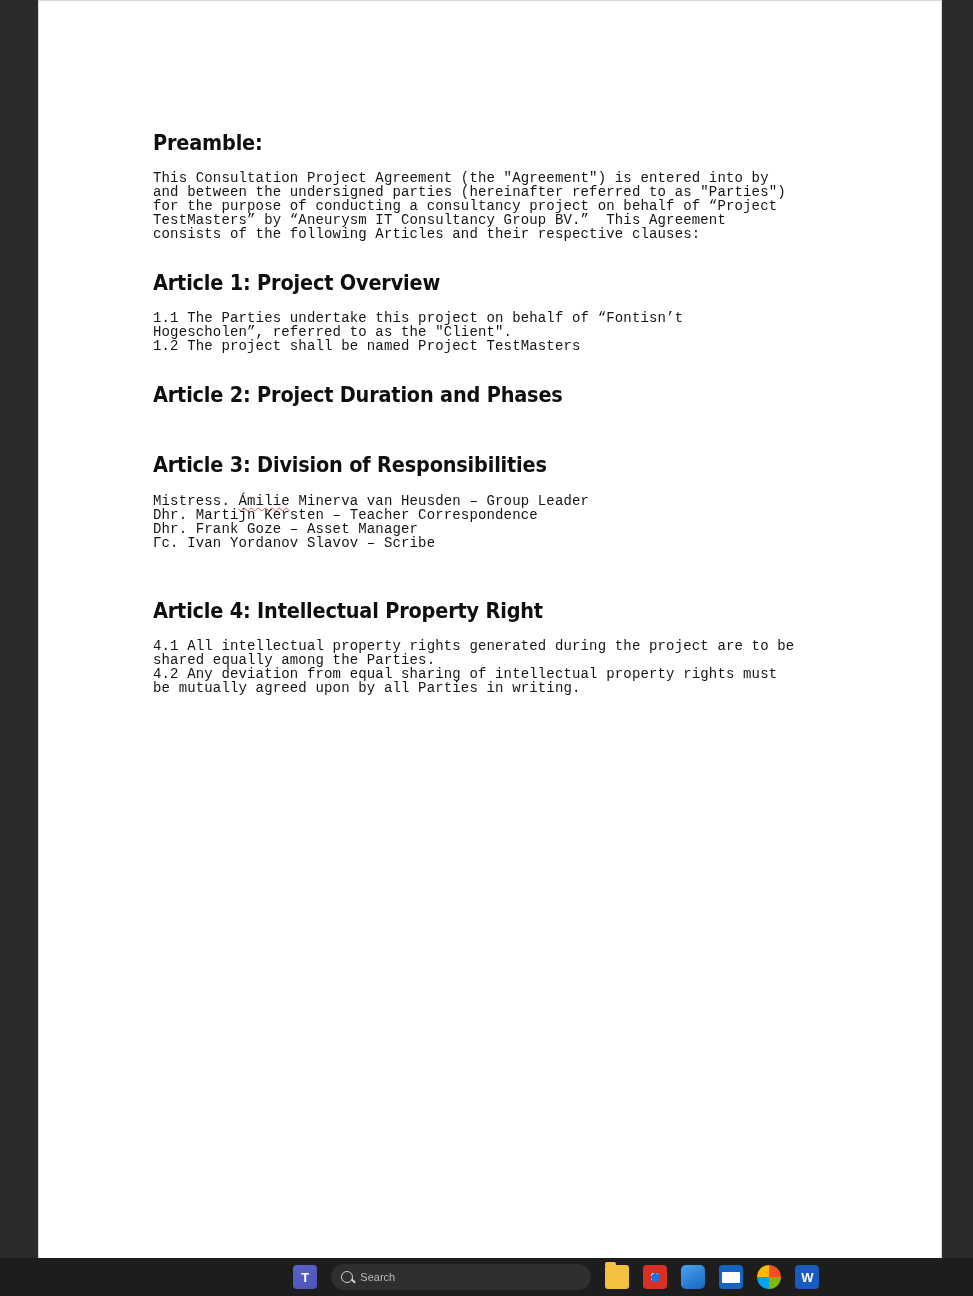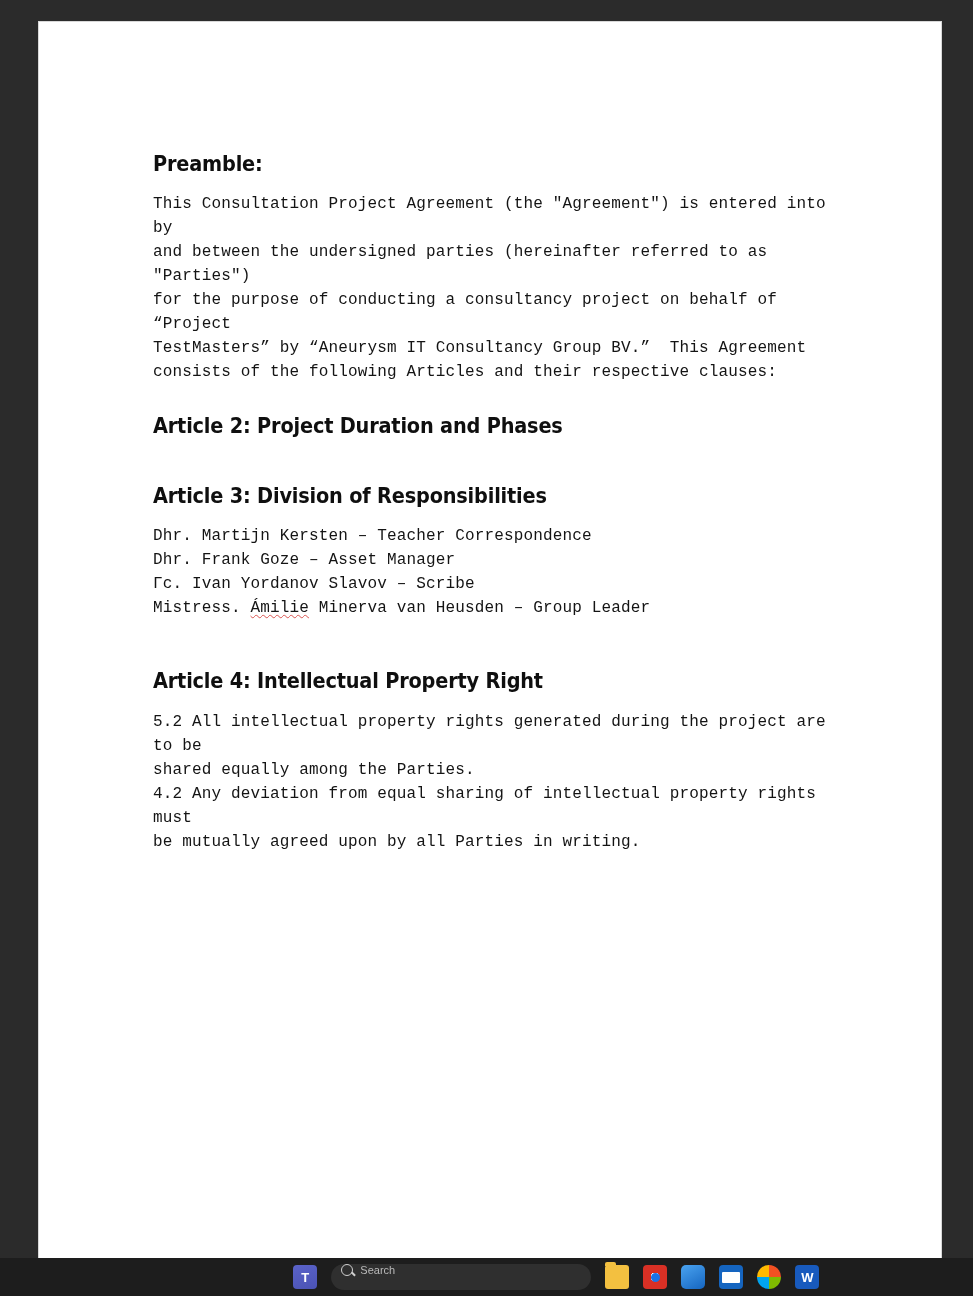--- a/index.html
+++ b/index.html
@@ -19,21 +19,21 @@
   .desktop-bg {
     position: absolute;
     inset: 0;
     background: #2b2b2b;
   }
 
   
   .page-shell {
     position: absolute;
     left: 38px;
-    top: 21px;
+    top: 0;
     width: 904px;
     height: 1262px;
     background: #ffffff;
     border: 1px solid #d8d8d8;
     box-sizing: border-box;
     overflow: hidden;
   }
 
   .doc-body {
     position: absolute;
@@ -57,22 +57,22 @@
   .section {
     margin: 0;
   }
   .section + .section {
     margin-top: 30px;
   }
   .section-preamble { margin-bottom: 0; }
 
   .para {
     font-family: "Liberation Mono", "DejaVu Sans Mono", monospace;
-    font-size: 16px;
-    line-height: 24px;
+    font-size: 14px;
+    line-height: 14px;
     color: #141414;
     margin: 0;
     white-space: pre-wrap;
     letter-spacing: 0.15px;
   }
 
   .heading-gap { height: 16px; }
   .para-gap { height: 19px; }
 
   .spell {
@@ -102,20 +102,21 @@
     gap: 14px;
     justify-content: flex-start;
     padding-left: 6px;
   }
   .tb-search {
     width: 260px;
     height: 26px;
     border-radius: 13px;
     background: #2f2f2f;
     display: flex;
+    align-items: center;
     padding: 0 10px;
     box-sizing: border-box;
     gap: 7px;
   }
   .tb-search .mag {
     width: 10px; height: 10px;
     border: 1.6px solid #cfcfcf;
     border-radius: 50%;
     position: relative;
     flex: none;
@@ -199,40 +200,47 @@
     <div class="section section-preamble">
       <h1 class="doc-heading">Preamble:</h1>
       <div class="heading-gap"></div>
       <p class="para">This Consultation Project Agreement (the "Agreement") is entered into by
 and between the undersigned parties (hereinafter referred to as "Parties")
 for the purpose of conducting a consultancy project on behalf of “Project
 TestMasters” by “Aneurysm IT Consultancy Group BV.”  This Agreement
 consists of the following Articles and their respective clauses:</p>
     </div>
 
+    <div class="section">
+      <h1 class="doc-heading">Article 1: Project Overview</h1>
+      <div class="heading-gap"></div>
+      <p class="para">1.1 The Parties undertake this project on behalf of “Fontisn’t
+Hogescholen”, referred to as the "Client".
+1.2 The project shall be named Project TestMasters</p>
+    </div>
 
     <div class="section">
       <h1 class="doc-heading">Article 2: Project Duration and Phases</h1>
       <div class="heading-gap"></div>
     </div>
 
     <div class="section">
       <h1 class="doc-heading">Article 3: Division of Responsibilities</h1>
       <div class="heading-gap"></div>
+      <p class="para"><span>Mistress. </span><span class="spell">Ámilie</span><span> Minerva van Heusden – Group Leader</span></p>
       <p class="para">Dhr. Martijn Kersten – Teacher Correspondence
 Dhr. Frank Goze – Asset Manager
 Гс. Ivan Yordanov Slavov – Scribe</p>
-      <p class="para"><span>Mistress. </span><span class="spell">Ámilie</span><span> Minerva van Heusden – Group Leader</span></p>
       <div class="para-gap"></div>
     </div>
 
     <div class="section">
       <h1 class="doc-heading">Article 4: Intellectual Property Right</h1>
       <div class="heading-gap"></div>
-      <p class="para">5.2 All intellectual property rights generated during the project are to be
+      <p class="para">4.1 All intellectual property rights generated during the project are to be
 shared equally among the Parties.
 4.2 Any deviation from equal sharing of intellectual property rights must
 be mutually agreed upon by all Parties in writing.</p>
     </div>
 
   </div>
 </div>
 
 <div class="taskbar">
   <div class="tb-left"></div>

